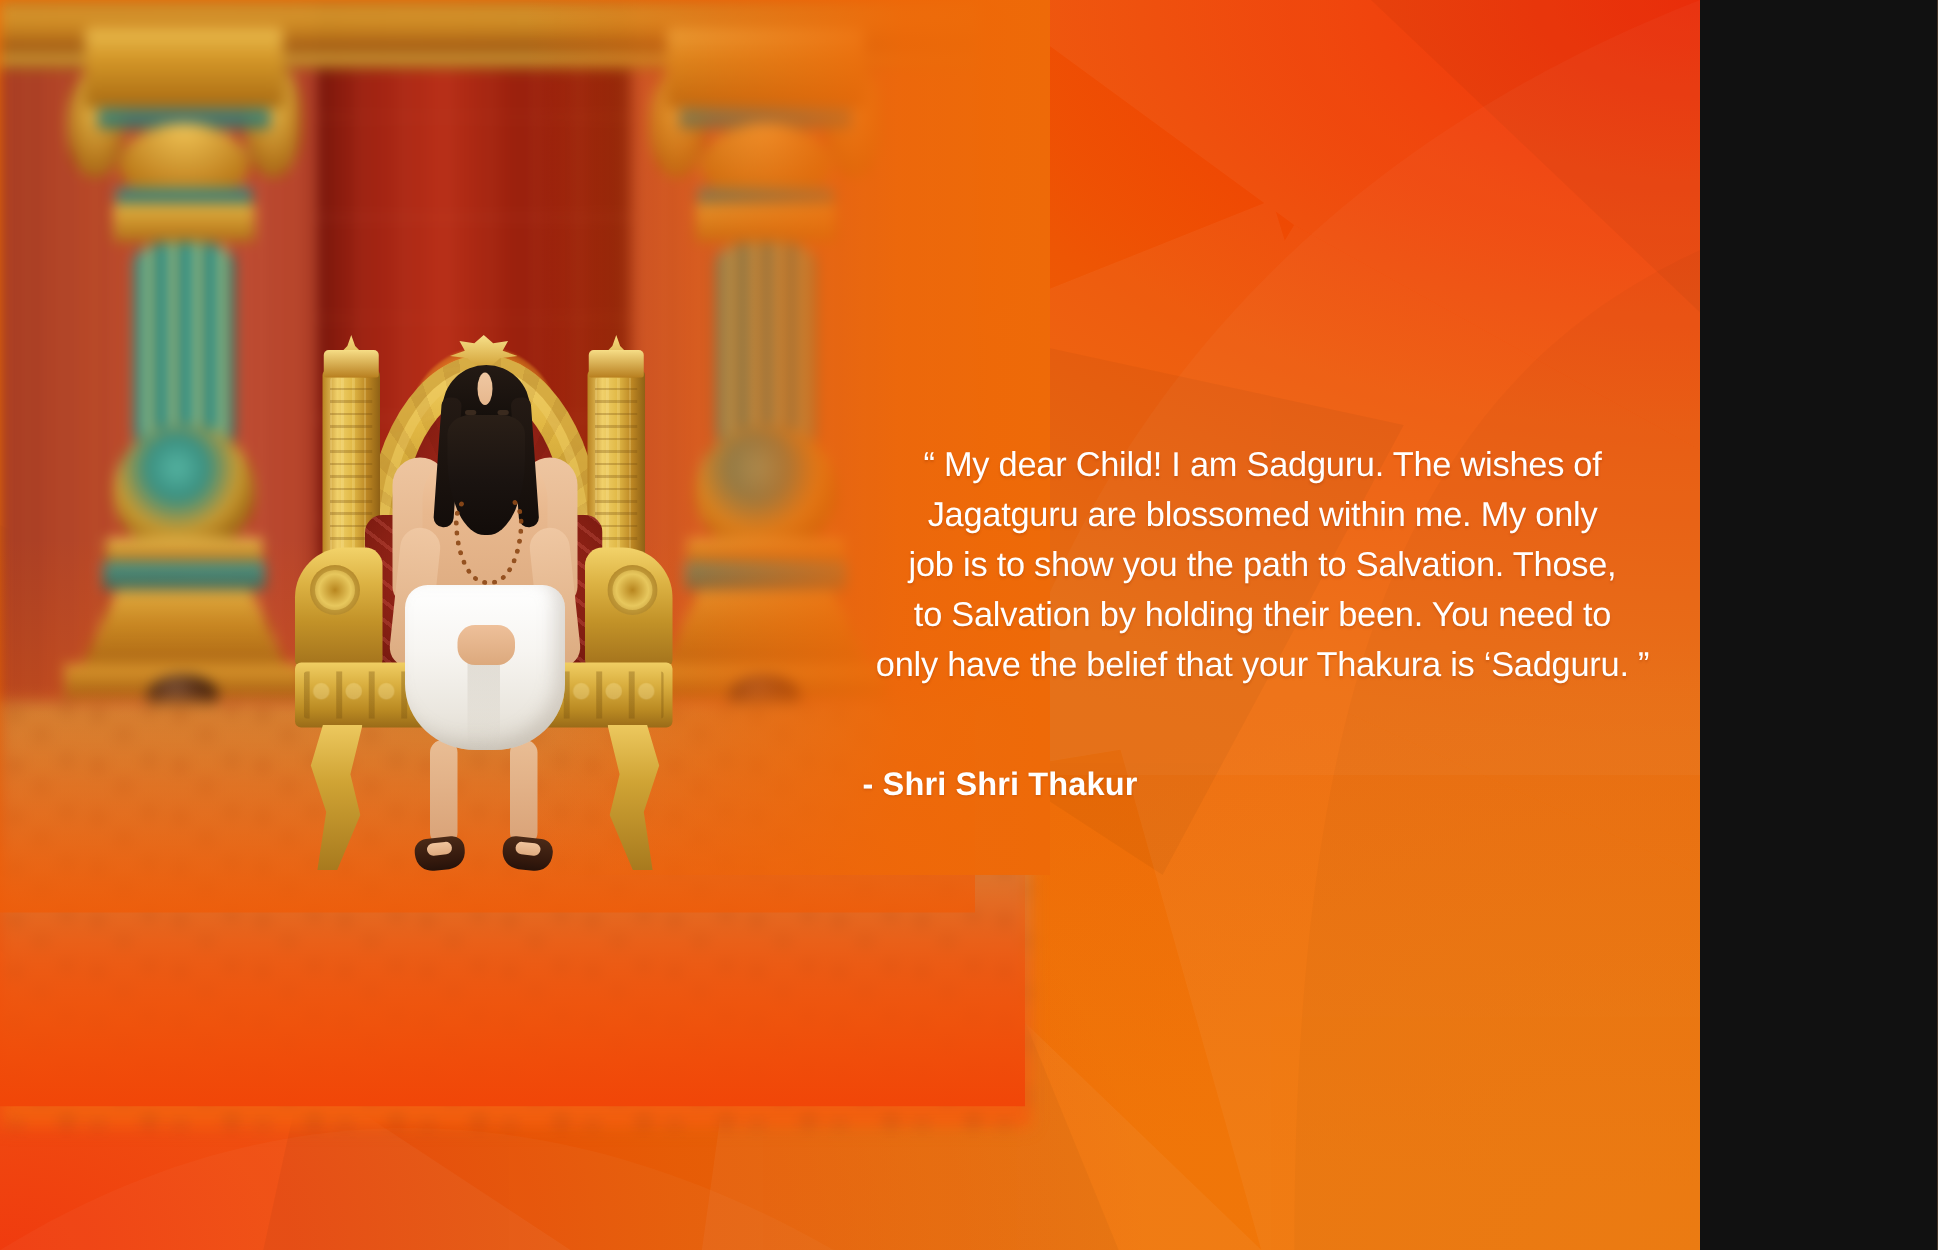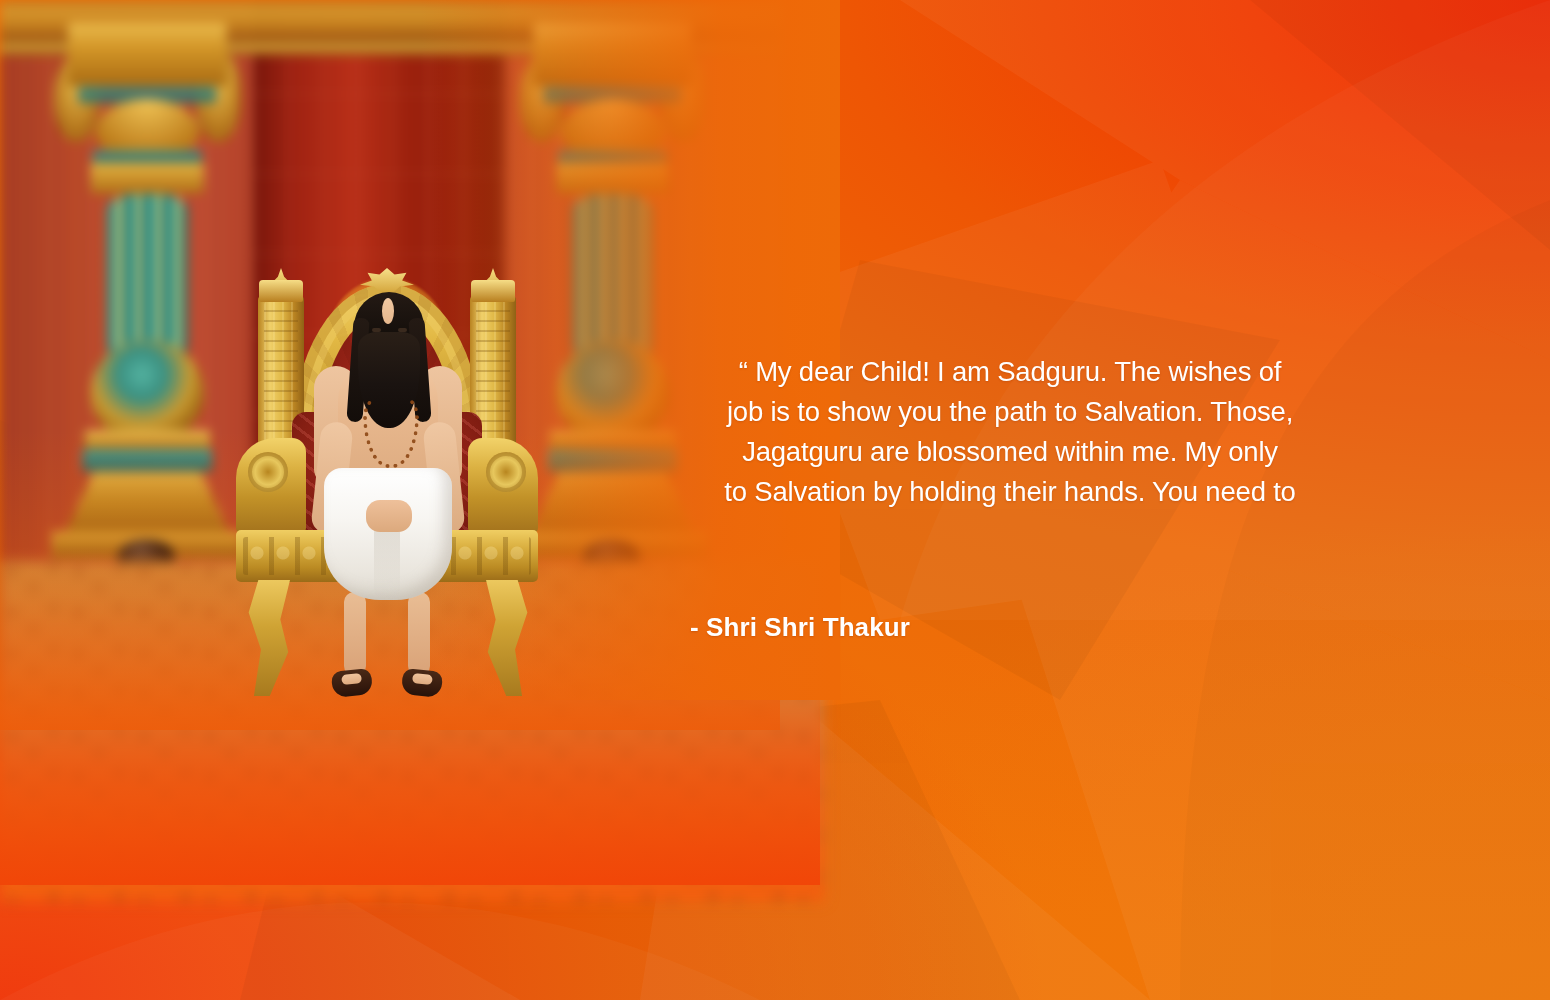--- a/index.html
+++ b/index.html
@@ -1,20 +1,20 @@
 <!DOCTYPE html>
 <html><head>
 <meta charset="utf-8">
 <style>
   html,body{margin:0;padding:0;background:#111;}
   *{box-sizing:border-box;}
 
   .stage{
     position:relative;
-    width:1550px;height:1000px;
+    width:1360px;height:1000px;
     overflow:hidden;
     font-family:"Liberation Sans", sans-serif;
     background:#EE6A08;
   }
 
   
   .bg-base{
     position:absolute;inset:0;
     background:
       radial-gradient(120% 95% at 100% 0%,   #F22500 0%,  #F03B02 16%, #EE5604 38%, #EE6A08 62%, #EF7308 100%),
@@ -537,20 +537,21 @@
 
     <div class="arm" id="arm-left"></div>
     <div class="arm" id="arm-right"></div>
     <div class="rail"></div>
     <div class="leg" id="leg-left"></div>
     <div class="leg" id="leg-right"></div>
   </div>
 
   <div class="quote-block">
     <div class="quote-line">“ My dear Child! I am Sadguru. The wishes of</div>
+    <div class="quote-line">Jagatguru are blossomed within me. My only</div>
     <div class="quote-line">job is to show you the path to Salvation. Those,</div>
-    <div class="quote-line">Jagatguru are blossomed within me. My only</div>
-    <div class="quote-line">to Salvation by holding their hands. You need to</div>
+    <div class="quote-line">to Salvation by holding their been. You need to</div>
+    <div class="quote-line">only have the belief that your Thakura is ‘Sadguru. ”</div>
   </div>
 
   <div class="attribution">- Shri Shri Thakur</div>
 
 </div>
 
 </body></html>

